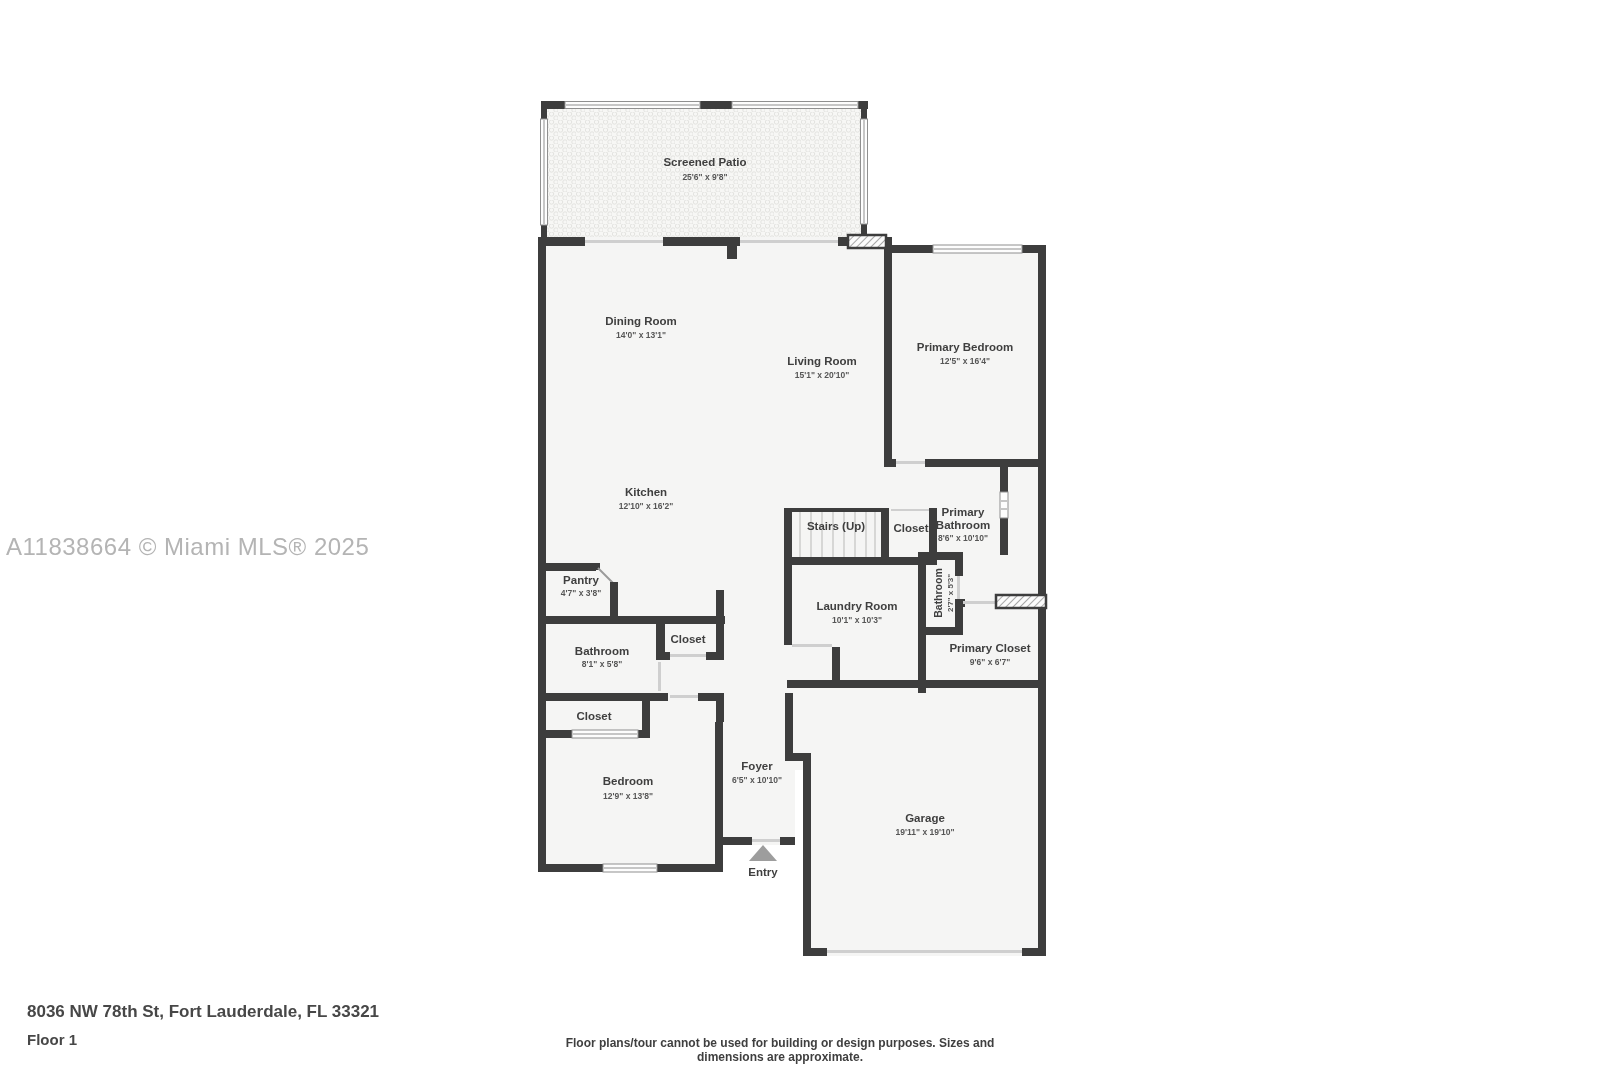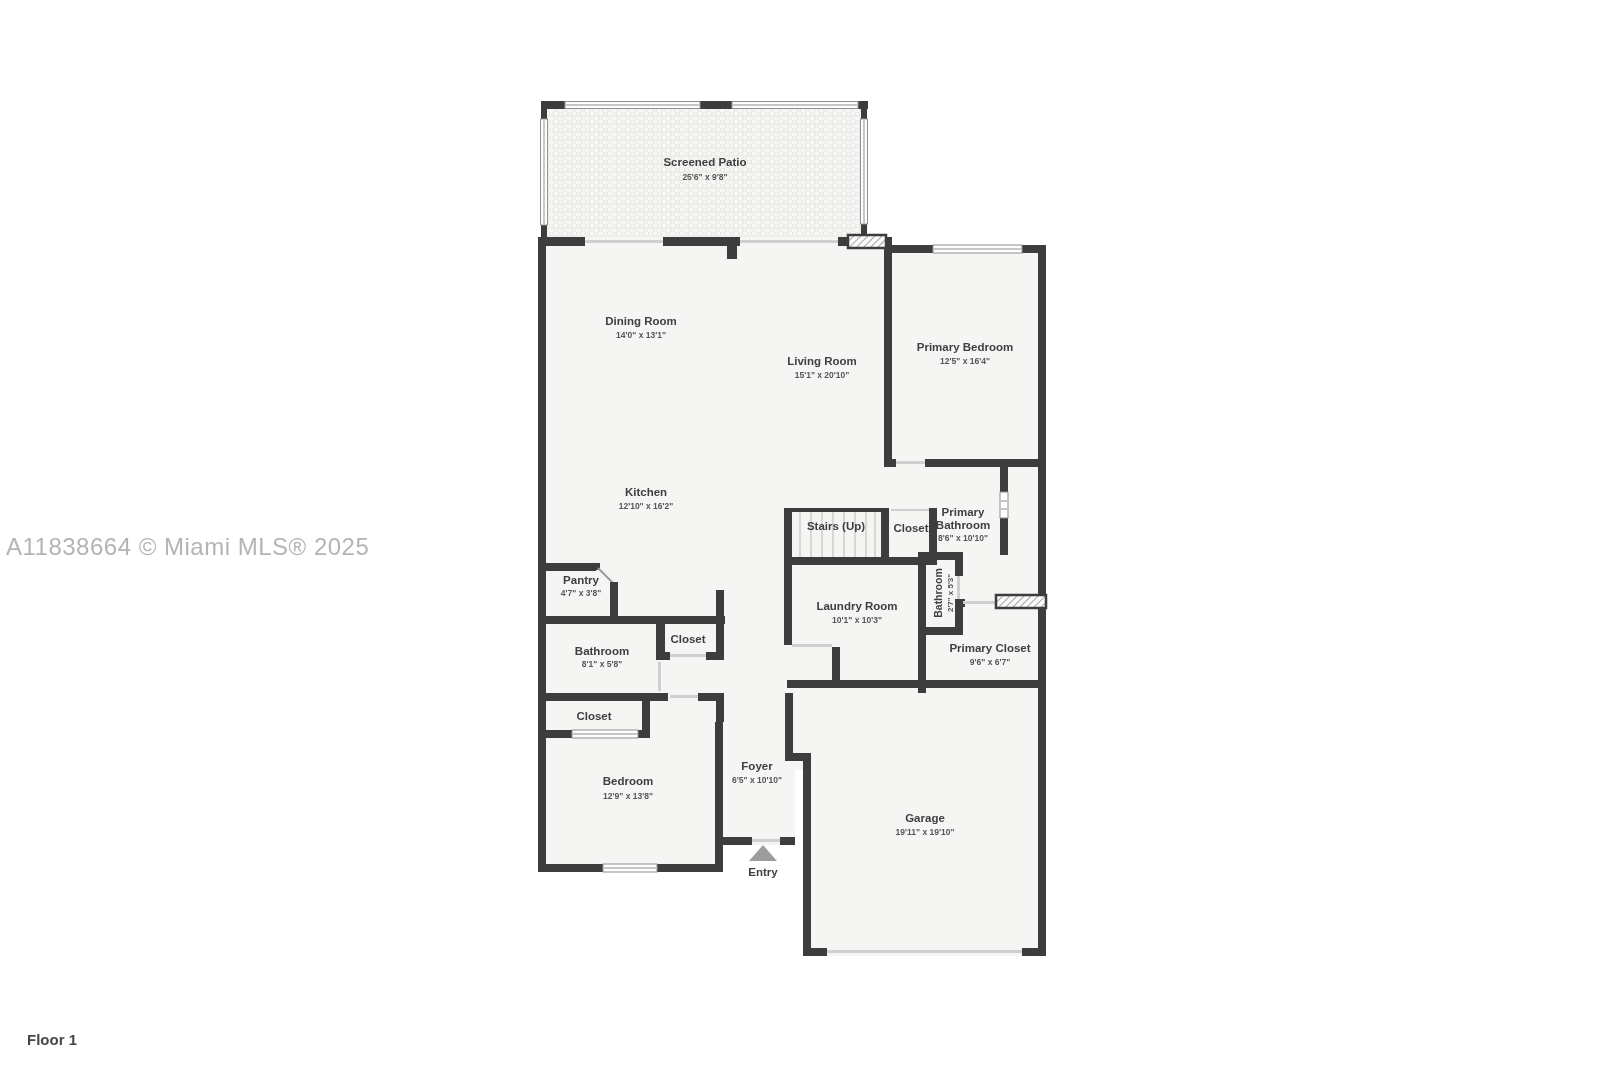--- a/index.html
+++ b/index.html
@@ -240,14 +240,16 @@
       <text class="rn" x="757" y="770">Foyer</text>
       <text class="rd" x="757" y="783">6'5" x 10'10"</text>
 
       <text class="rn" x="925" y="822">Garage</text>
       <text class="rd" x="925" y="835">19'11" x 19'10"</text>
 
       <text class="rn" x="763" y="876">Entry</text>
     </g>
   </svg>
 
+  <div class="addr">8036 NW 78th St, Fort Lauderdale, FL 33321</div>
   <div class="floor">Floor 1</div>
+  <div class="disclaimer">Floor plans/tour cannot be used for building or design purposes. Sizes and dimensions are approximate.</div>
 </div>
 
 </body></html>

